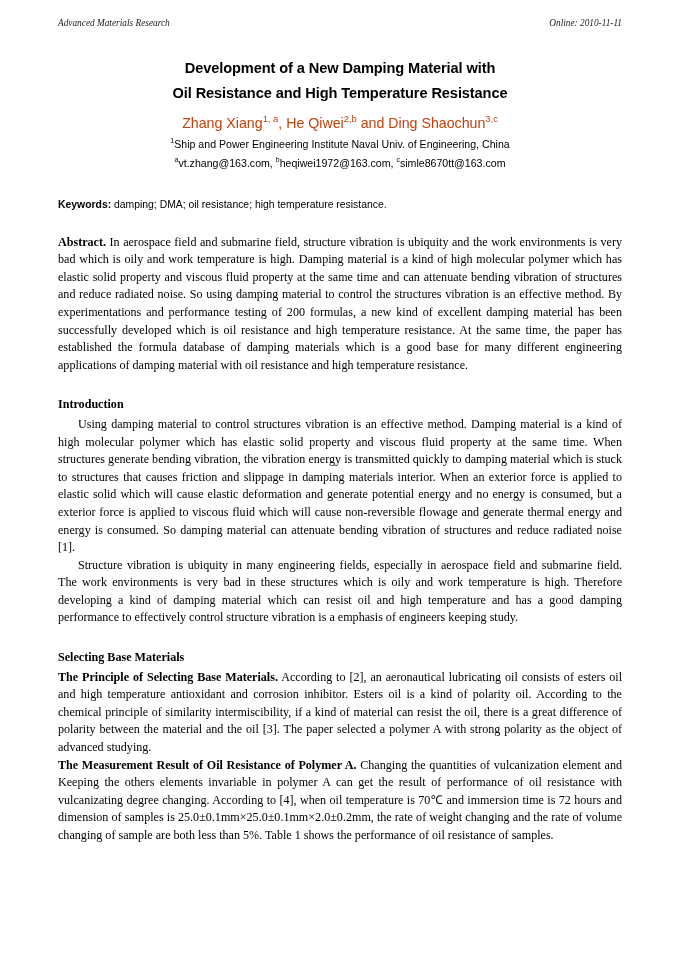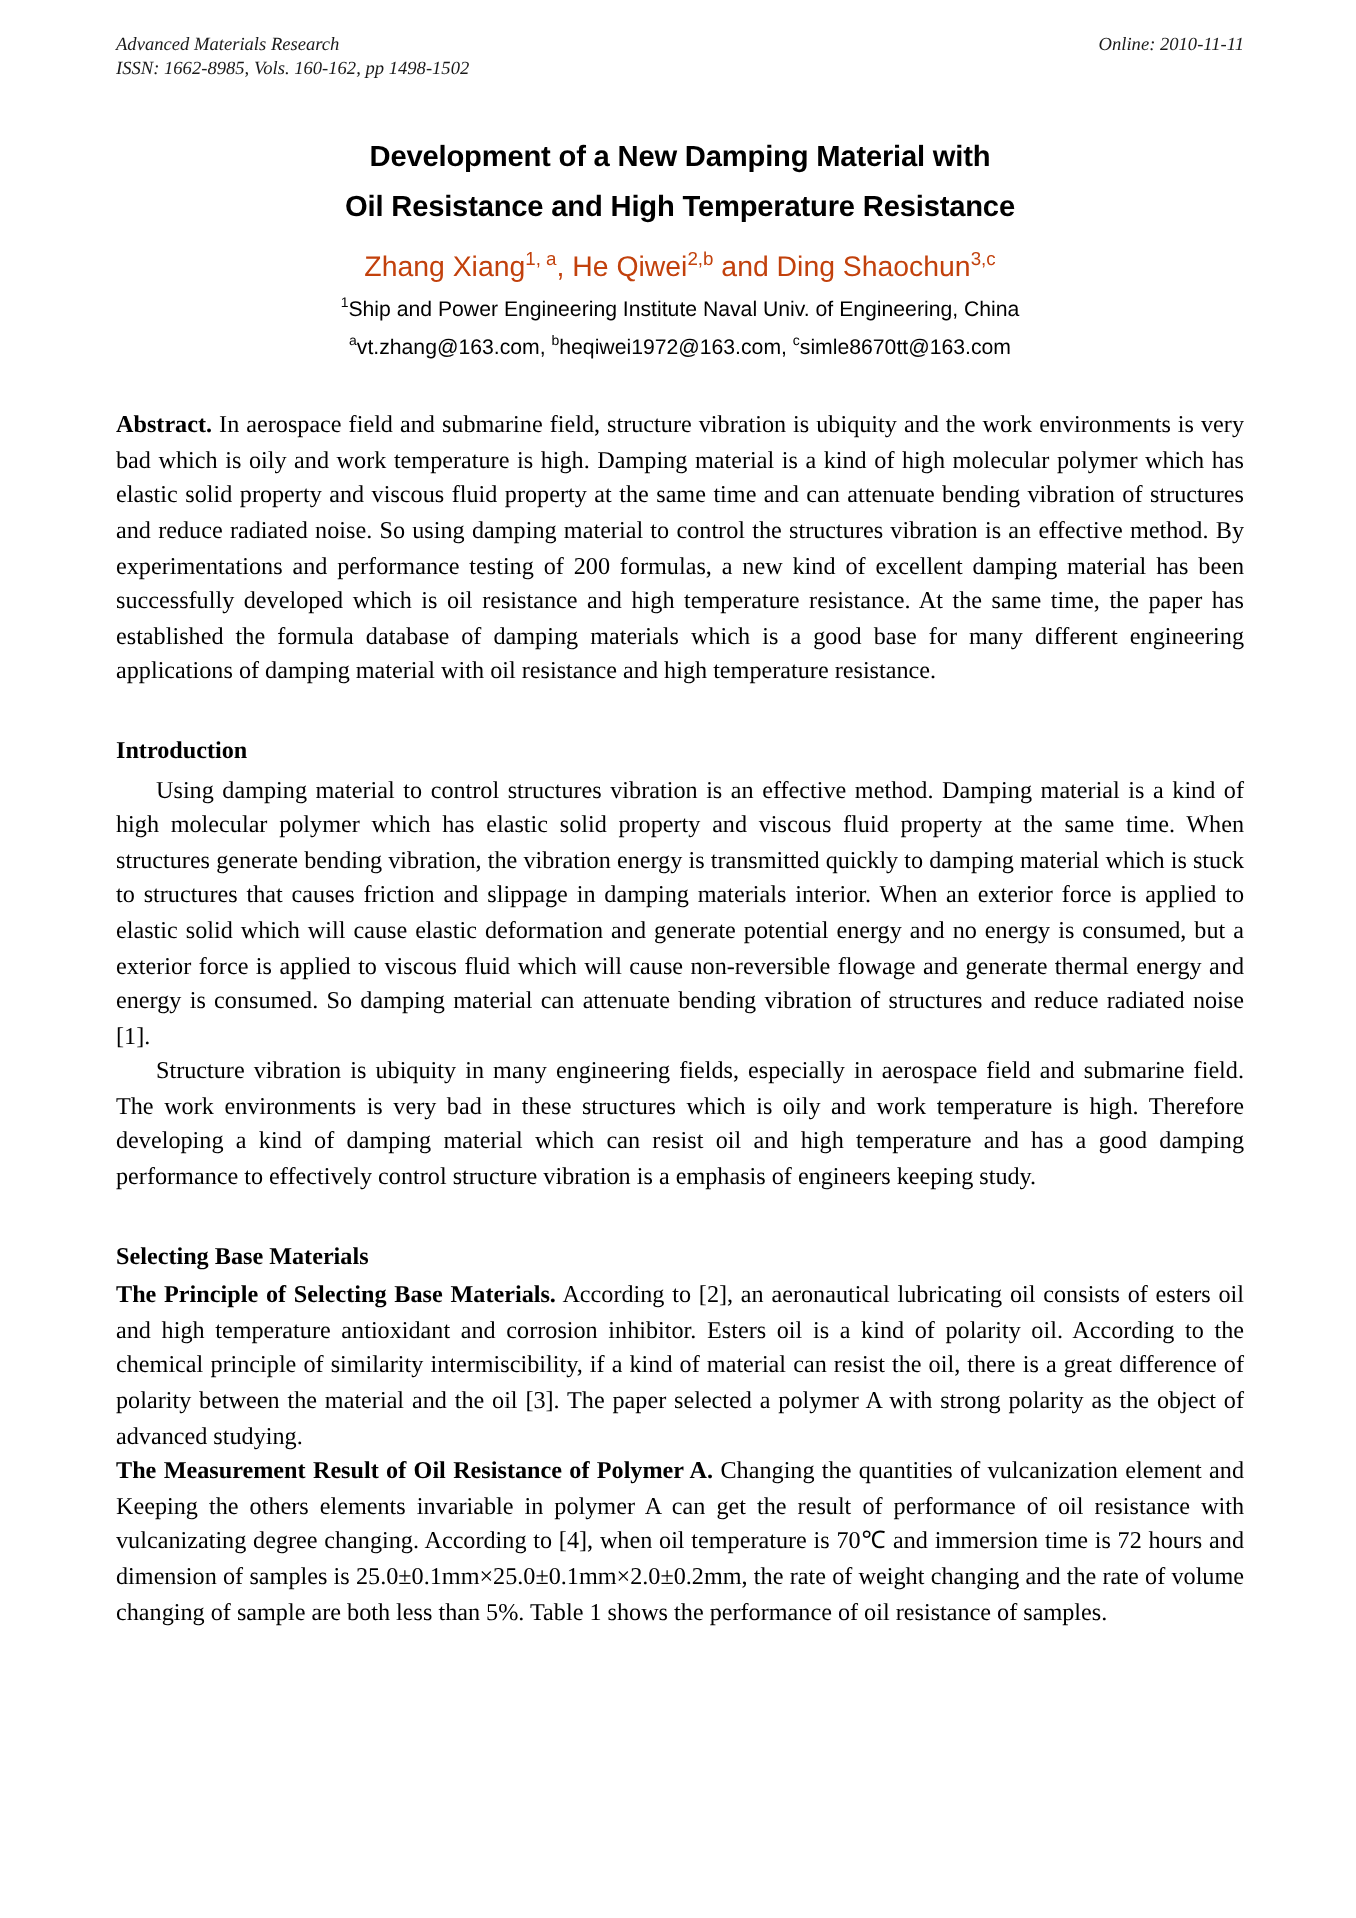--- a/index.html
+++ b/index.html
@@ -129,41 +129,43 @@
   .body-par.indent { text-indent: 20px; }
   .run-in { font-weight: bold; }
 </style>
 </head>
 <body>
 
 <div class="page">
 
   <div class="journal-header">
     <div class="line">Advanced Materials Research</div>
-    <div class="line">ISSN: 1662-8985, Vols. 160-162, pp 1498-1502</div>
     <div class="online-date">Online: 2010-11-11</div>
   </div>
 
   <div class="title-block">
     <div class="title-line">Development of a New Damping Material with</div>
     <div class="title-line">Oil Resistance and High Temperature Resistance</div>
   </div>
 
   <div class="authors">
     <span>Zhang Xiang</span><sup>1, a</sup><span>, </span><span>He Qiwei</span><sup>2,b</sup><span> and </span><span>Ding Shaochun</span><sup>3,c</sup>
   </div>
 
   <div class="affiliation">
     <sup>1</sup><span>Ship and Power Engineering Institute Naval Univ. of Engineering, China</span>
   </div>
 
   <div class="emails">
     <sup>a</sup><span>vt.zhang@163.com, </span><sup>b</sup><span>heqiwei1972@163.com, </span><sup>c</sup><span>simle8670tt@163.com</span>
   </div>
 
+  <div class="keywords">
+    <b>Keywords:</b><span> damping; DMA; oil resistance; high temperature resistance.</span>
+  </div>
 
   <div class="abstract">
     <span class="lead">Abstract.</span><span> In aerospace field and submarine field, structure vibration is ubiquity and the work environments is very bad which is oily and work temperature is high. Damping material is a kind of high molecular polymer which has elastic solid property and viscous fluid property at the same time and can attenuate bending vibration of structures and reduce radiated noise. So using damping material to control the structures vibration is an effective method. By experimentations and performance testing of 200 formulas, a new kind of excellent damping material has been successfully developed which is oil resistance and high temperature resistance. At the same time, the paper has established the formula database of damping materials which is a good base for many different engineering applications of damping material with oil resistance and high temperature resistance.</span>
   </div>
 
   <div class="section-heading">Introduction</div>
   <p class="body-par indent">Using damping material to control structures vibration is an effective method. Damping material is a kind of high molecular polymer which has elastic solid property and viscous fluid property at the same time. When structures generate bending vibration, the vibration energy is transmitted quickly to damping material which is stuck to structures that causes friction and slippage in damping materials interior. When an exterior force is applied to elastic solid which will cause elastic deformation and generate potential energy and no energy is consumed, but a exterior force is applied to viscous fluid which will cause non-reversible flowage and generate thermal energy and energy is consumed. So damping material can attenuate bending vibration of structures and reduce radiated noise [1].</p>
   <p class="body-par indent">Structure vibration is ubiquity in many engineering fields, especially in aerospace field and submarine field. The work environments is very bad in these structures which is oily and work temperature is high. Therefore developing a kind of damping material which can resist oil and high temperature and has a good damping performance to effectively control structure vibration is a emphasis of engineers keeping study.</p>
 
   <div class="section-heading">Selecting Base Materials</div>

